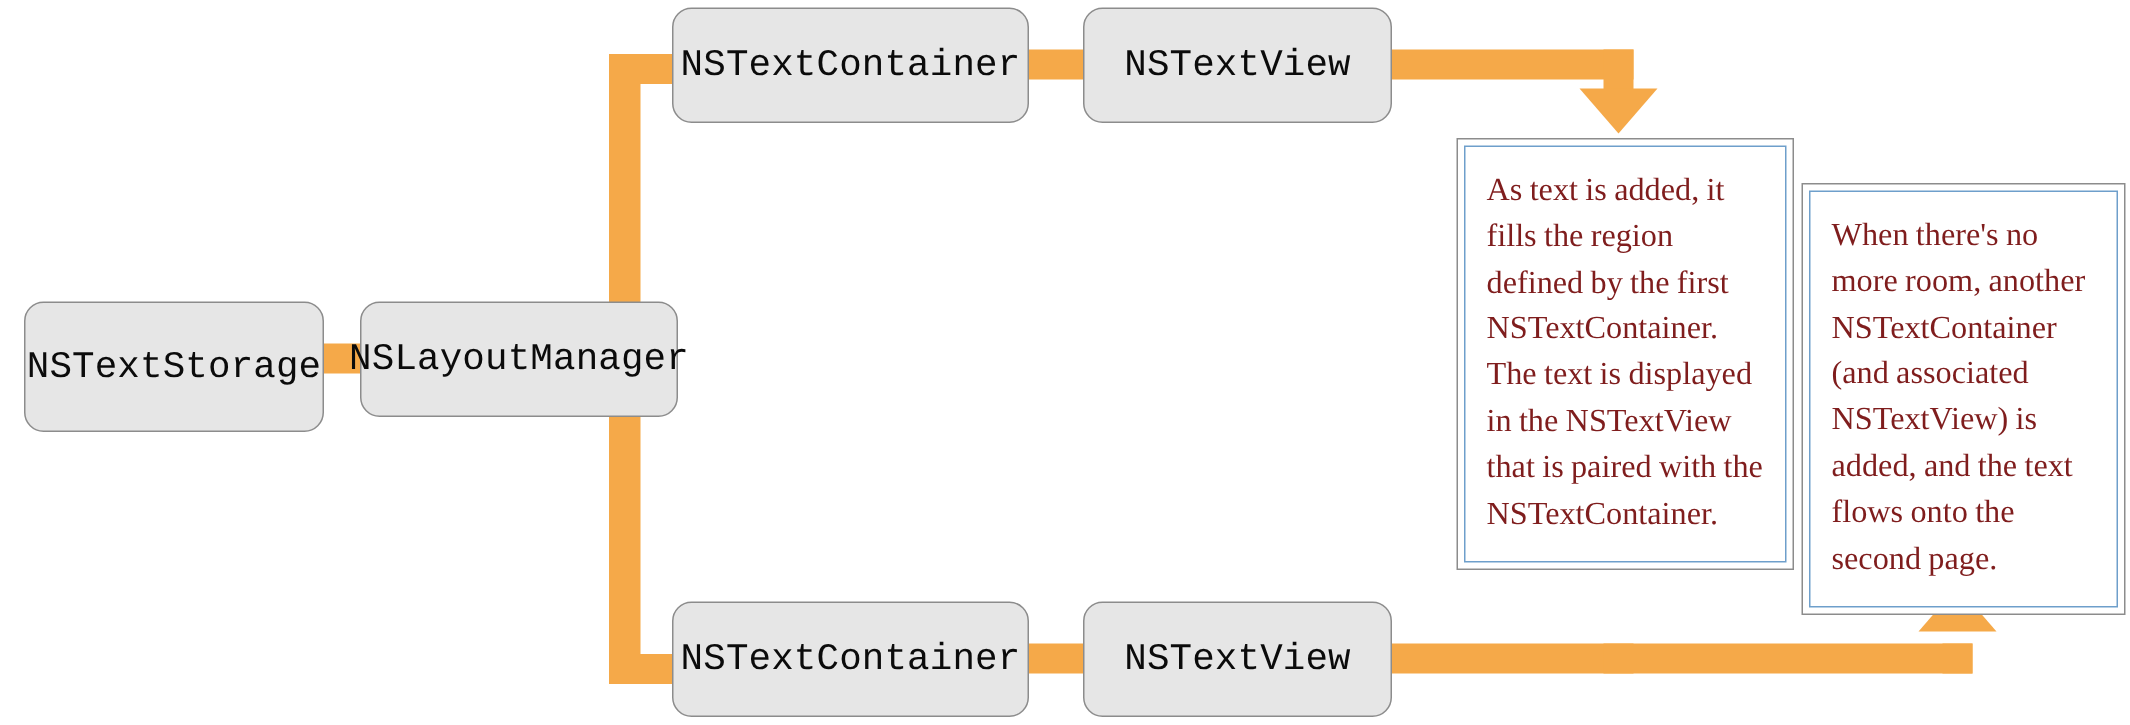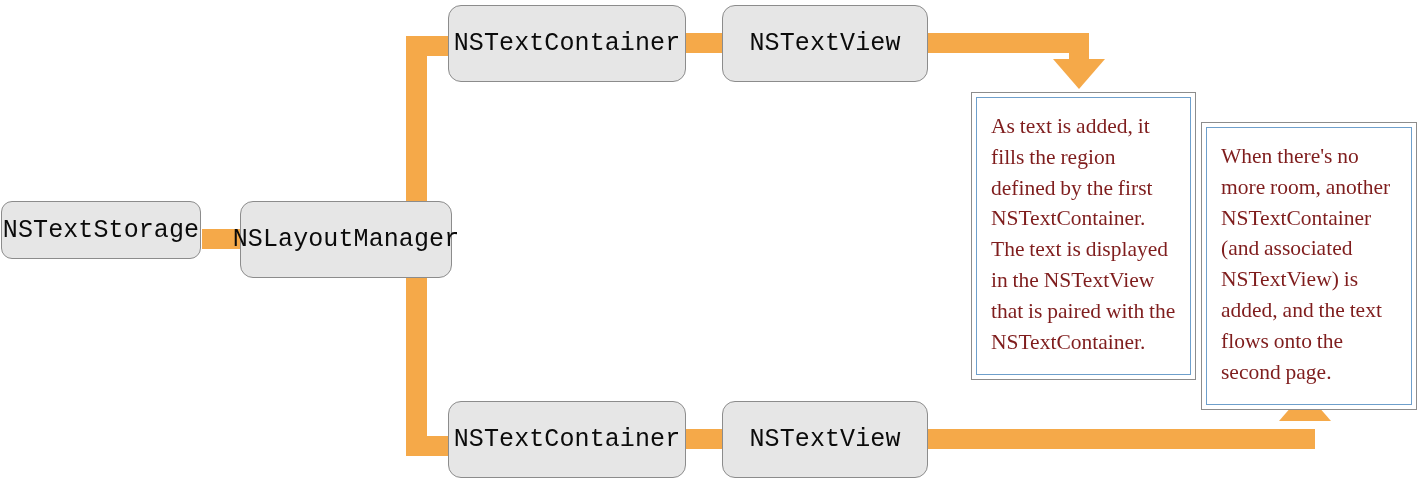--- a/index.html
+++ b/index.html
@@ -105,21 +105,21 @@
   <div class="conn" style="left:1069px; top:33px; width:20px; height:28px;"></div>
   <div class="arrow-down" style="left:1053px; top:59px;"></div>
 
   <div class="conn" style="left:680px; top:429px; width:48px; height:20px;"></div>
 
   <div class="conn" style="left:922px; top:429px; width:167px; height:20px;"></div>
   <div class="conn" style="left:1295px; top:429px; width:20px; height:20px;"></div>
   <div class="conn" style="left:1069px; top:429px; width:246px; height:20px;"></div>
   <div class="arrow-up" style="left:1279px; top:391px;"></div>
 
-  <div class="node" style="left:1px; top:201px; width:200px; height:58px;border-radius:11px;">
+  <div class="node" style="left:16px; top:201px; width:200px; height:87px;">
     <span>NSTextStorage</span>
   </div>
 
   <div class="node" style="left:240px; top:201px; width:212px; height:77px;">
     <span>NSLayoutManager</span>
   </div>
 
   <div class="node" style="left:448px; top:5px; width:238px; height:77px;">
     <span>NSTextContainer</span>
   </div>

